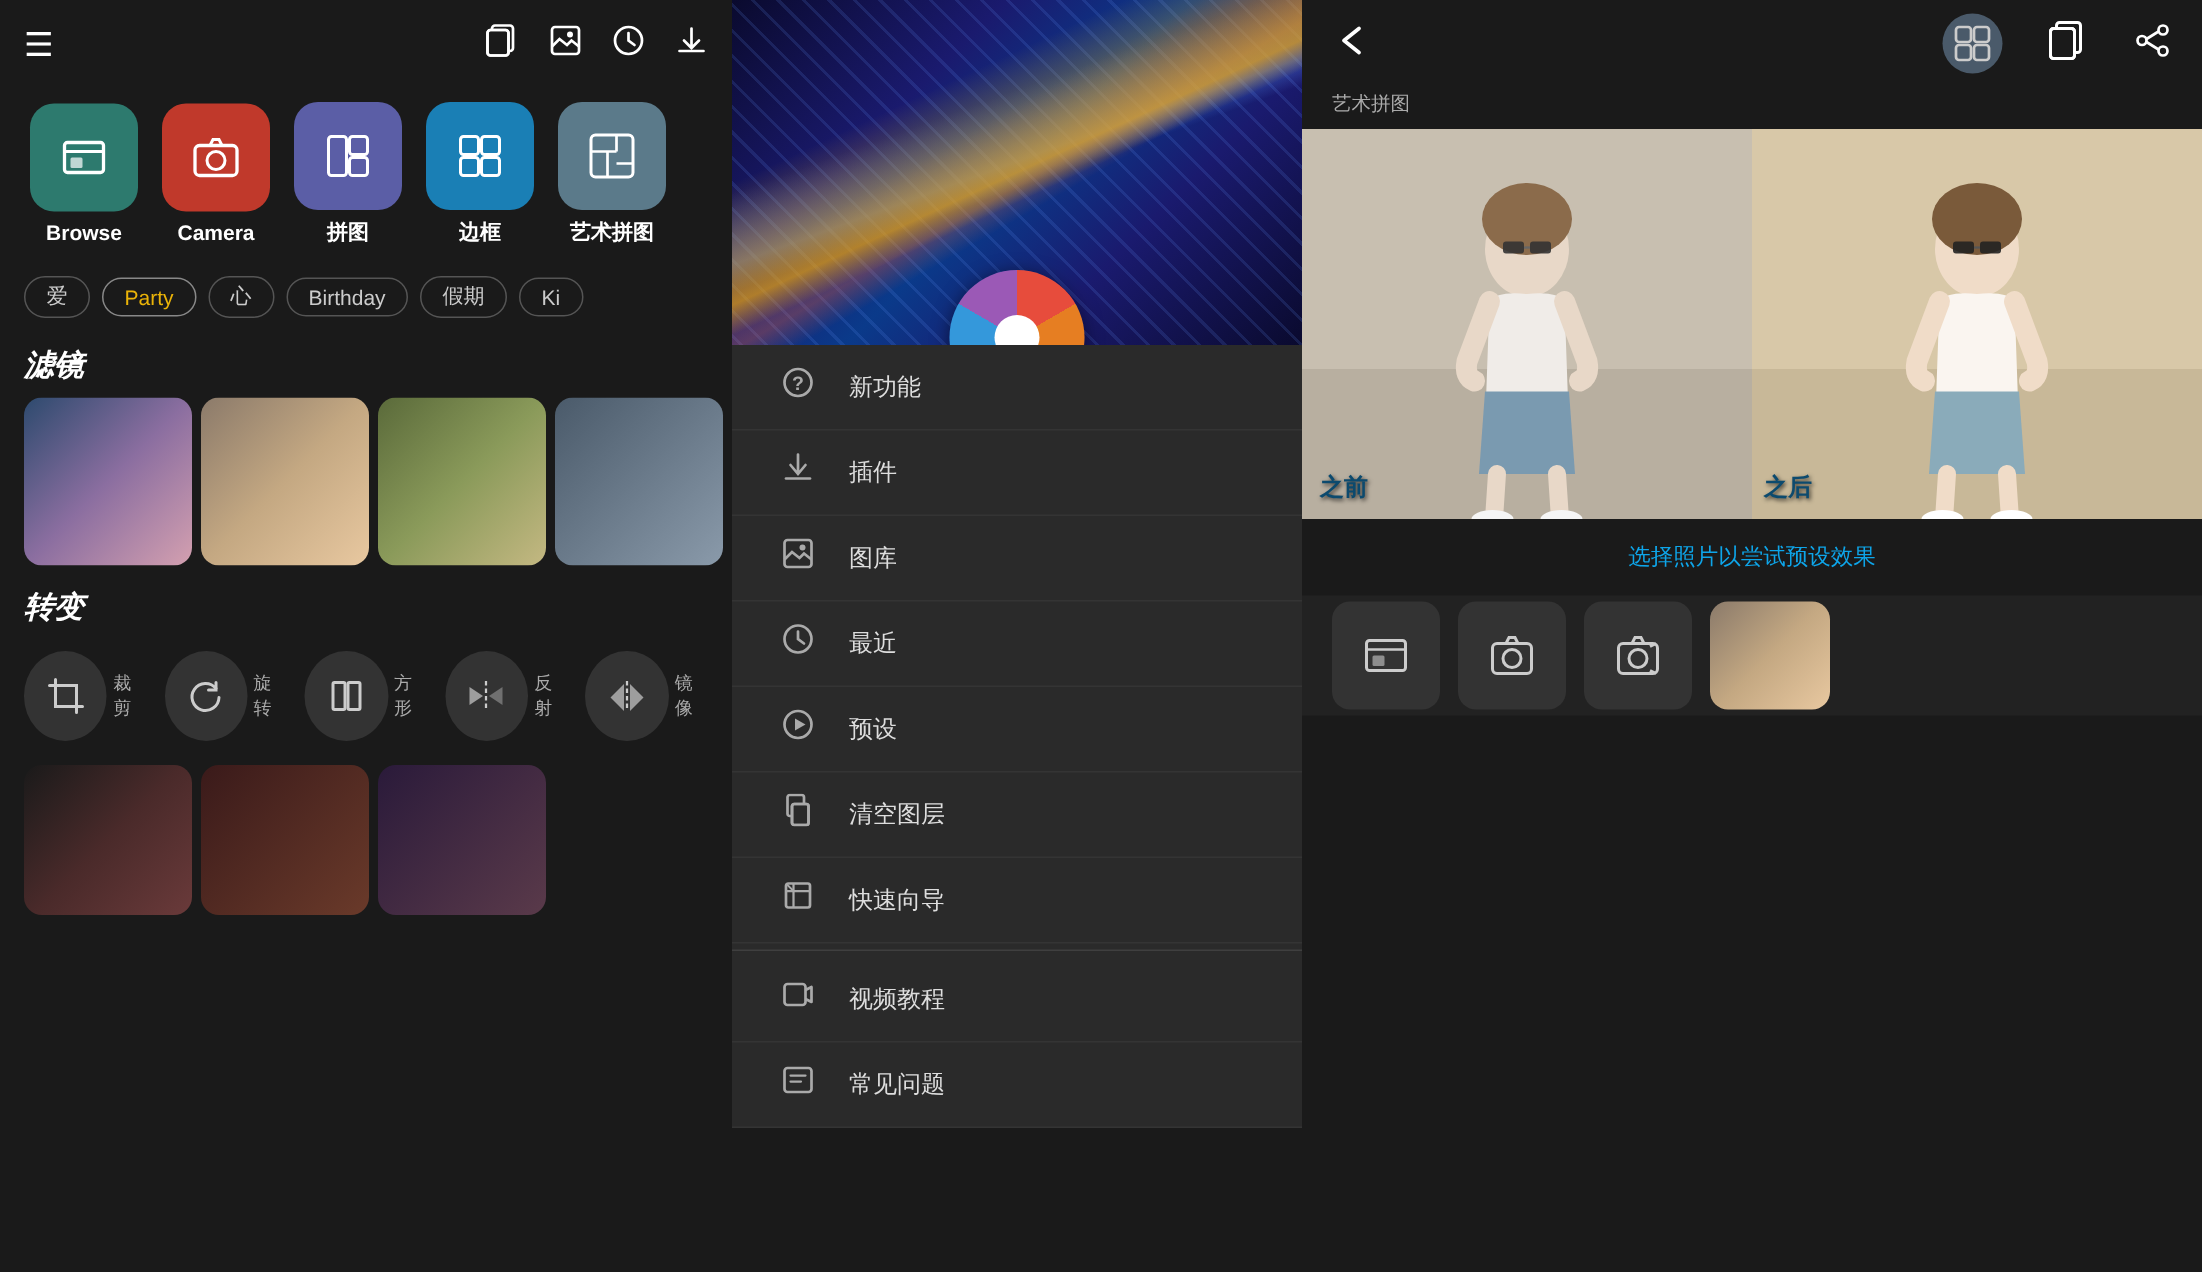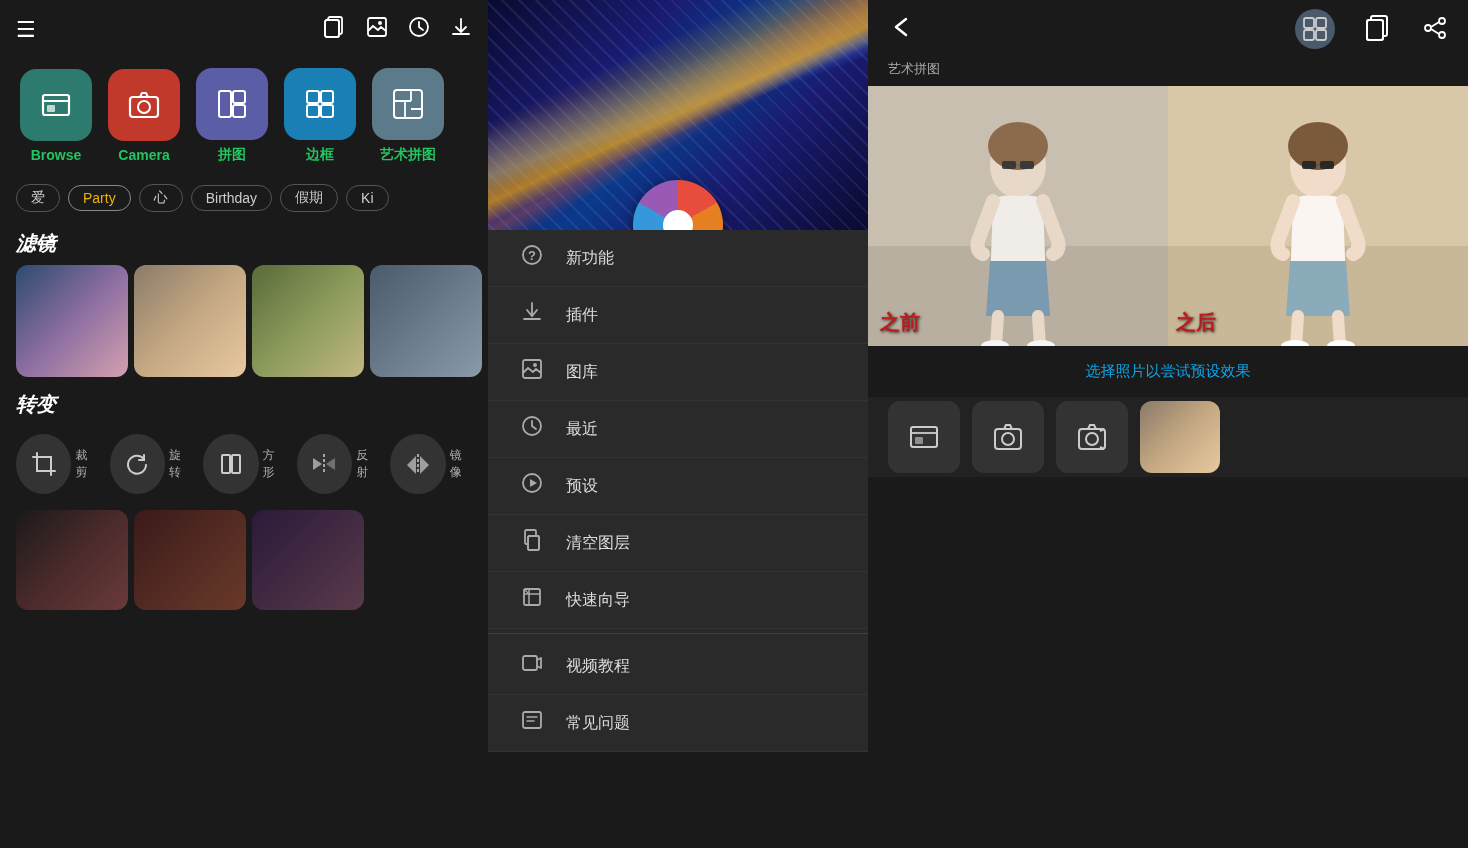--- a/index.html
+++ b/index.html
@@ -58,21 +58,21 @@
       width: 72px;
       height: 72px;
       border-radius: 16px;
       display: flex;
       align-items: center;
       justify-content: center;
       font-size: 28px;
       color: #fff;
     }
     .tool-btn-label {
-      color: #22c55e;
+      color: #ffffff;
       font-size: 14px;
       font-weight: 600;
     }
     .bg-teal { background: #2d7a6e; }
     .bg-red { background: #c0392b; }
     .bg-purple { background: #5b5ea6; }
     .bg-blue { background: #1a7fb5; }
     .bg-gray-blue { background: #5b7a8a; }
 
     
@@ -288,22 +288,22 @@
     .comparison-before {
       background: #c8c0b0;
     }
     .comparison-after {
       background: #d8c8a0;
     }
     .comparison-label {
       position: absolute;
       bottom: 10px;
       left: 12px;
-      color: #b91c1c;
-      font-size: 20px;
+      color: #0c4a6e;
+      font-size: 16px;
       font-weight: 600;
       text-shadow: 1px 1px 3px rgba(0,0,0,0.7);
     }
     .comparison-after .comparison-label {
       left: 8px;
     }
 
     
     .info-text {
       color: #0ea5e9;

